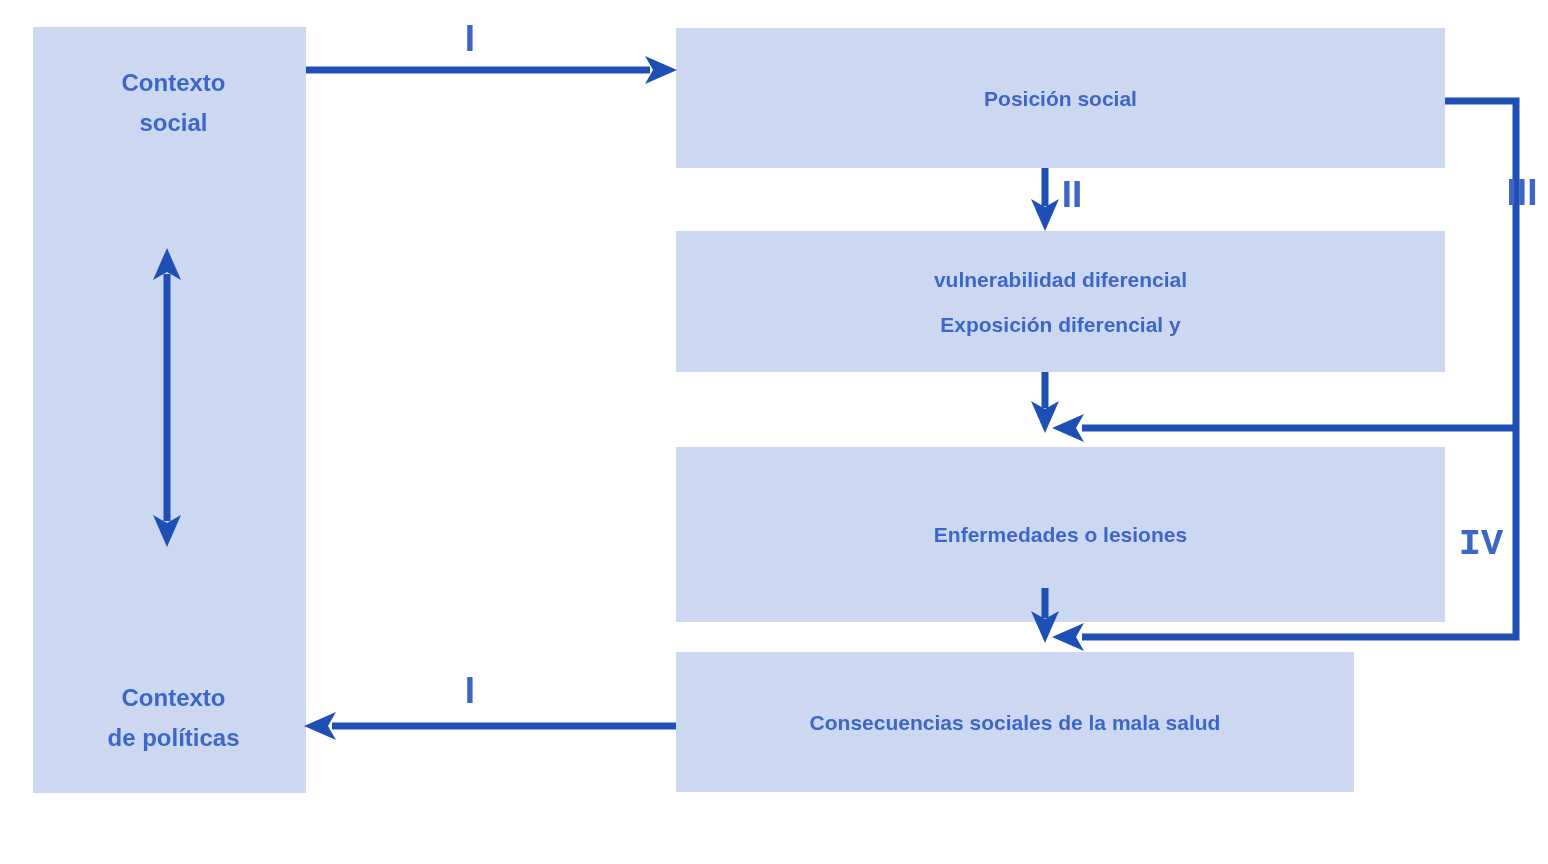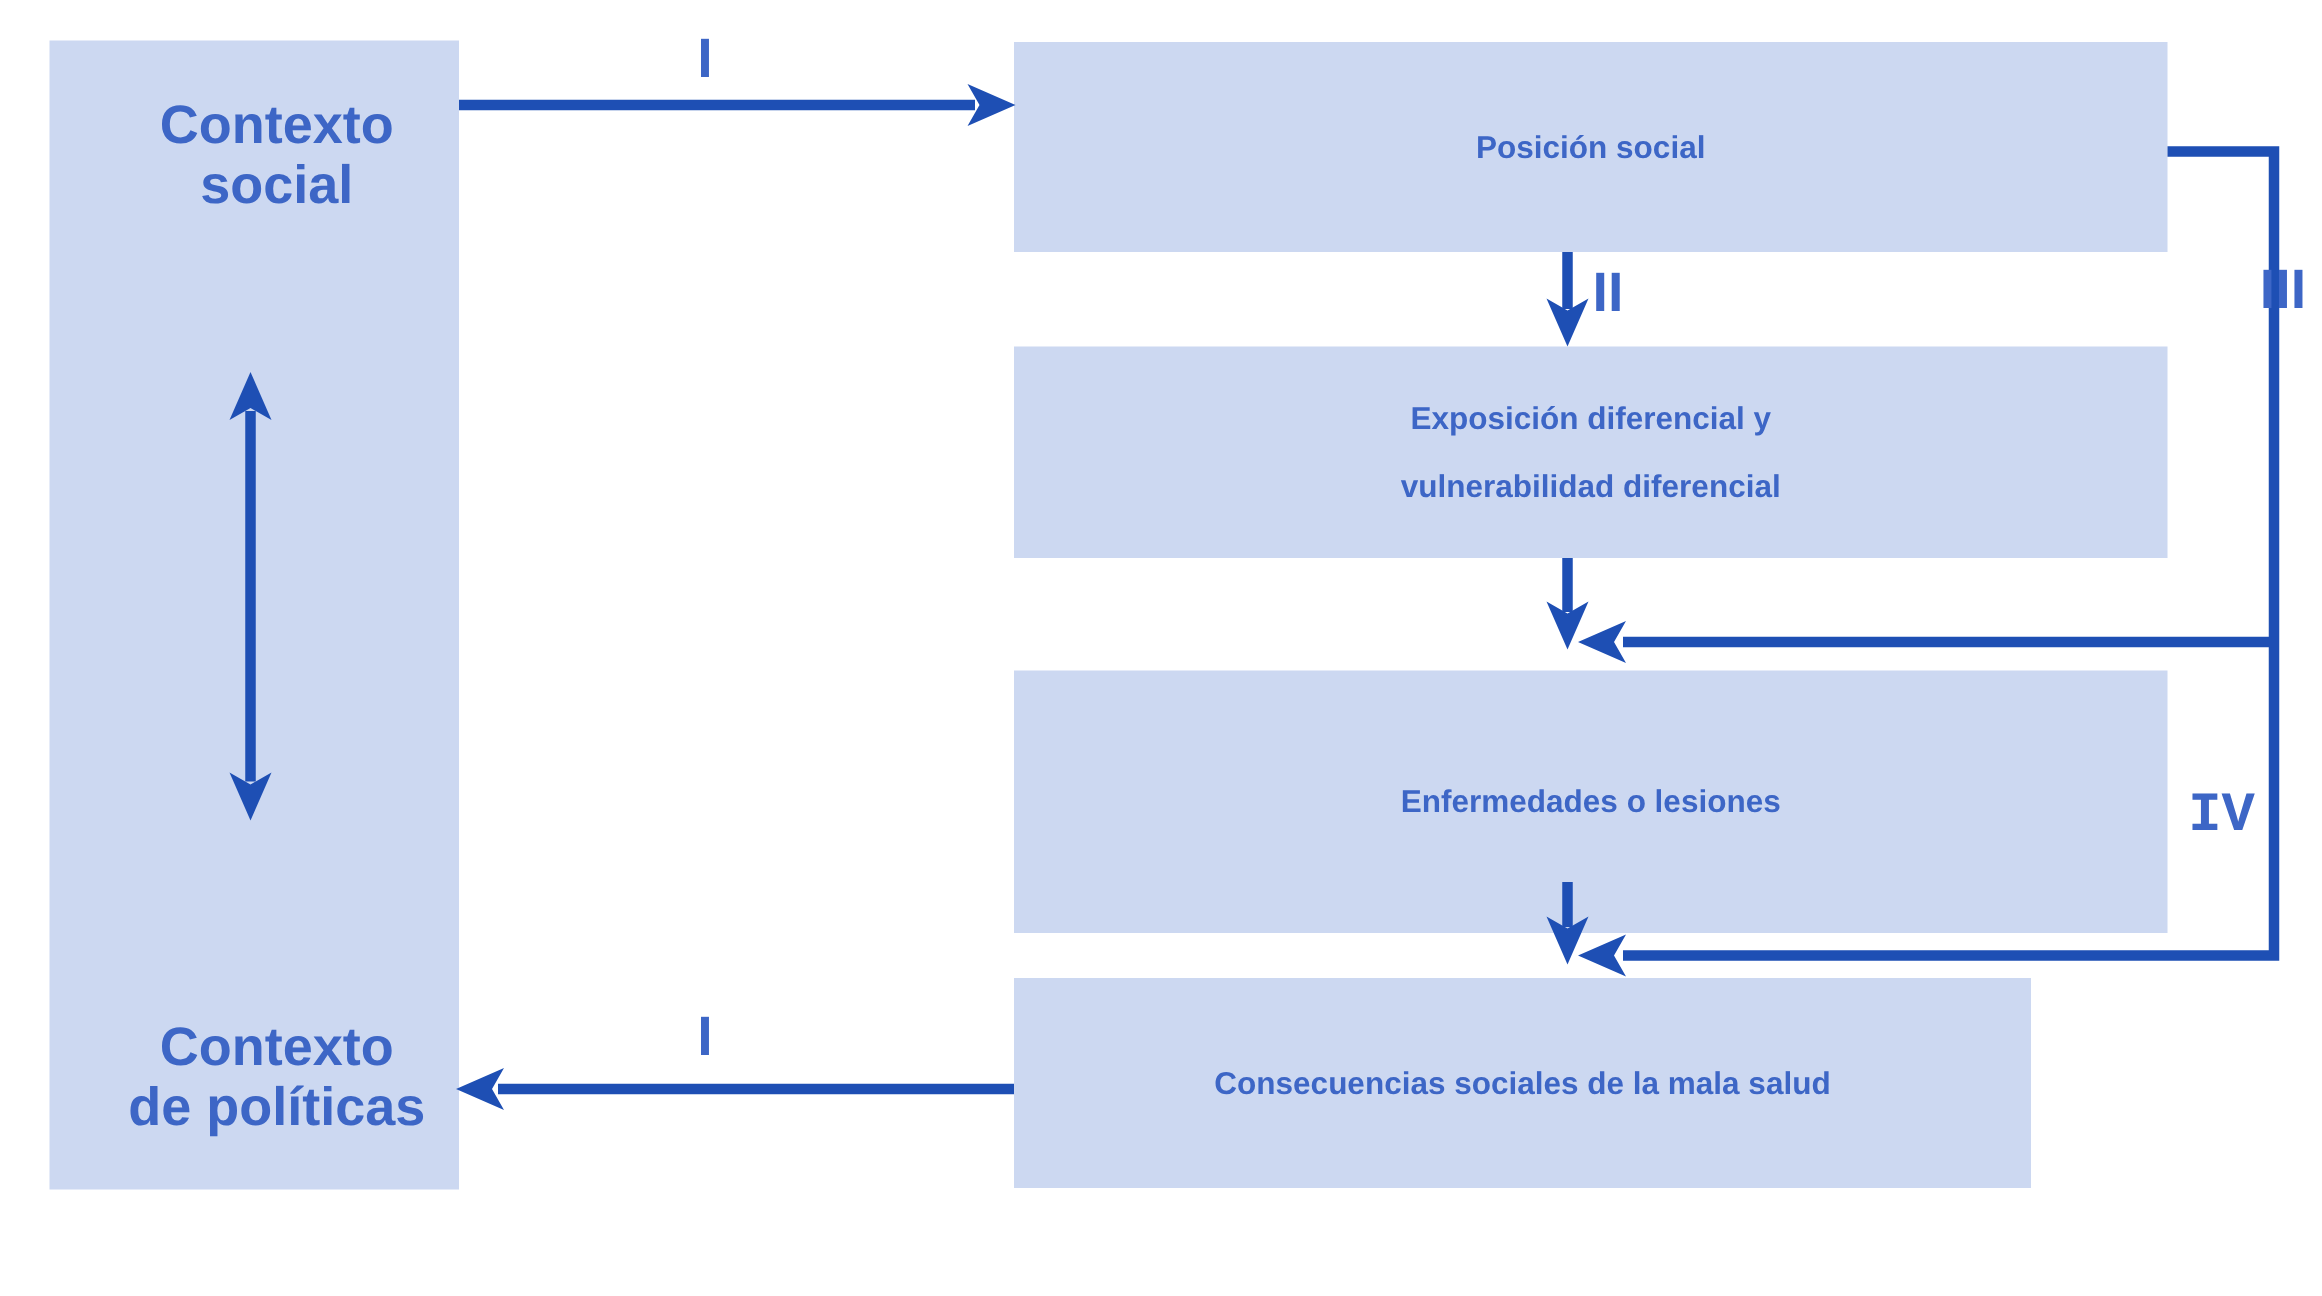--- a/index.html
+++ b/index.html
@@ -34,24 +34,24 @@
   #box-consecuencias  { left: 676px; top: 652px; width: 678px; height: 140px; }
 
   #left-box {
     position: absolute;
     left: 33px; top: 27px;
     width: 273px; height: 766px;
     background: var(--fill, #ccd8f1);
   }
   .context-label {
     position: absolute;
-    left: 15px; width: 100%;
+    left: 4px; width: 100%;
     text-align: center;
     color: var(--text, #3d66c6);
-    font-size: 36px;
+    font-size: 24px;
     line-height: 40px;
   }
   #context-social-label   { top: 36px; }
   #context-policies-label { top: 651px; }
 
   .numeral {
     position: absolute;
     transform: translateX(-50%);
     color: var(--text, #3d66c6);
     font-size: 37px;
@@ -87,22 +87,22 @@
       <span style="display:block">Contexto</span>
       <span style="display:block">de políticas</span>
     </div>
   </div>
 
   <div class="box" id="box-posicion">
     <span>Posición social</span>
   </div>
 
   <div class="box" id="box-exposicion">
+    <span style="display:block">vulnerabilidad diferencial</span>
     <span style="display:block">Exposición diferencial y</span>
-    <span style="display:block">vulnerabilidad diferencial</span>
   </div>
 
   <div class="box" id="box-enfermedades">
     <span>Enfermedades o lesiones</span>
   </div>
 
   <div class="box" id="box-consecuencias">
     <span>Consecuencias sociales de la mala salud</span>
   </div>
 

